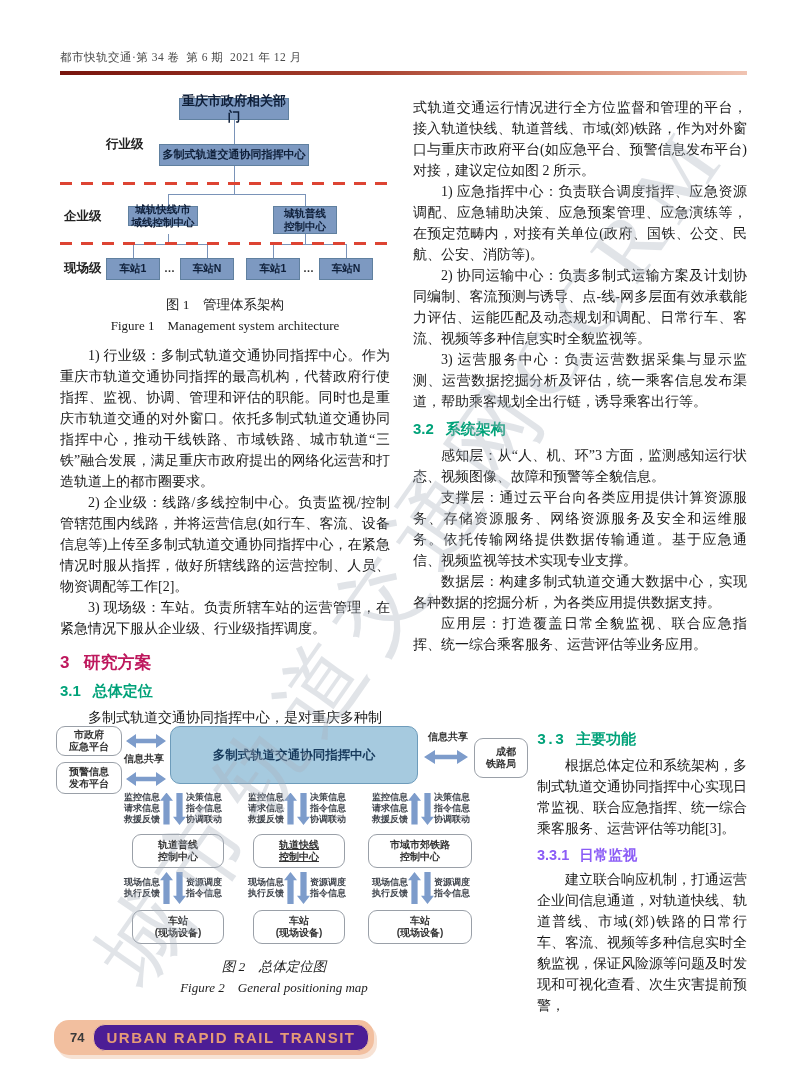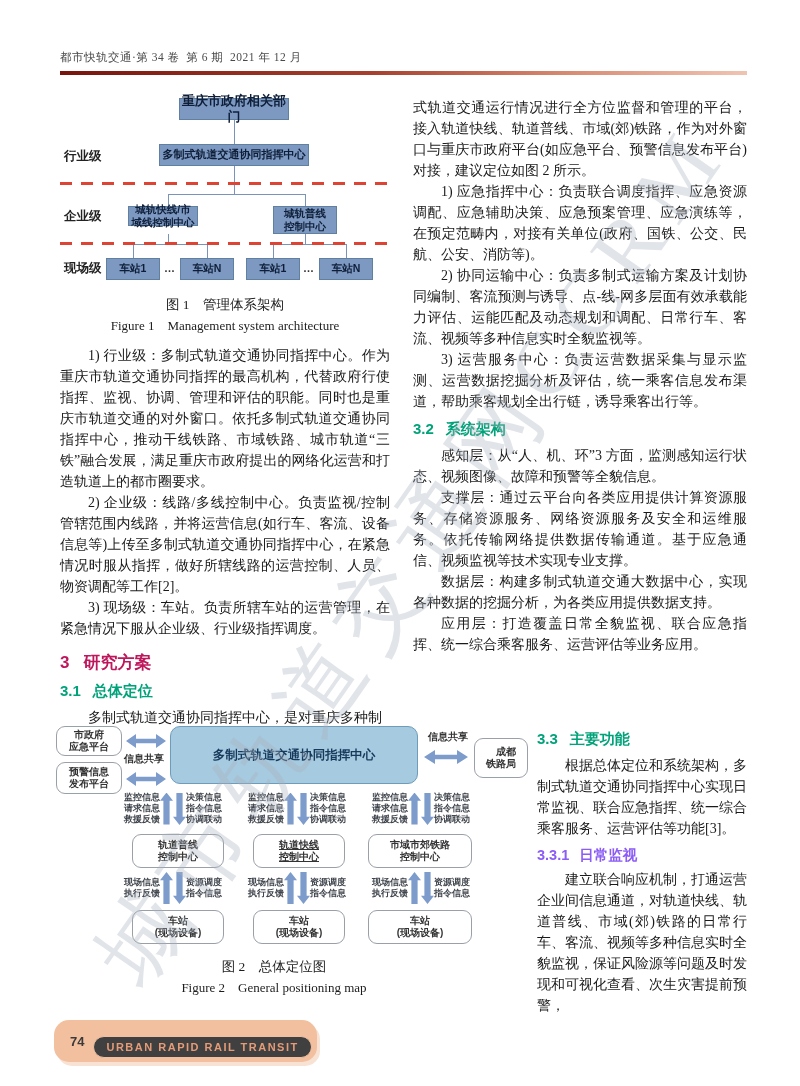--- a/index.html
+++ b/index.html
@@ -50,29 +50,29 @@
     font:bold 12.5px "Liberation Sans","DejaVu Sans",sans-serif; color:#173a5c; }
   .f2-lab { font:bold 9px/11px "Liberation Sans","DejaVu Sans",sans-serif; color:#40454d; white-space:pre-line; }
   .f2-lab.ra { text-align:right; }
   .f2-share { position:absolute; font:bold 10px "Liberation Sans",sans-serif; color:#333; }
   .f2-flow { position:absolute; display:flex; align-items:center; }
   .a-up, .a-down { width:13px; height:32px; background:#7d9ccb;
     clip-path:polygon(50% 0,100% 26%,74% 26%,74% 100%,26% 100%,26% 26%,0 26%); }
   .a-down { transform:scaleY(-1); }
   .a-h { position:absolute; width:40px; height:14px; background:#7d9ccb;
     clip-path:polygon(0 50%,25% 0,25% 34%,75% 34%,75% 0,100% 50%,75% 100%,75% 66%,25% 66%,25% 100%); }
-  .f2-caps { width:440px; margin-top:10px; }
+  .f2-caps { width:440px; margin-top:10px;font-style:italic; }
 
   
   .footer { position:absolute; left:54px; top:1020px; display:inline-flex; align-items:center;
     background:#f2bf9f; border-radius:15px; padding:4px 5px 4px 16px;
     box-shadow:3px 4px 0 rgba(243,211,189,.65); font-family:"Liberation Sans",sans-serif; }
   .footer .pgnum { font-weight:bold; font-size:13px; color:#3a3a3a; margin-right:9px; }
-  .footer .pill { background:#404040; border:1px solid #f0c0a0; border-radius:12px; padding:4px 12px;
-    color:#e59b77; font-weight:bold; font-size:11px; letter-spacing:1.5px;margin-top:12px; }
+  .footer .pill { background:#4c1d95; border:1px solid #f0c0a0; border-radius:12px; padding:4px 12px;
+    color:#e59b77; font-weight:bold; font-size:15px; letter-spacing:1.5px; }
 
   
   .watermark { position:absolute; left:70px; top:940px; transform-origin:0 0; transform:rotate(-55deg);
     font-size:88px; font-family:"Liberation Serif",serif; color:rgba(168,177,188,.35);
     letter-spacing:14px; white-space:nowrap; pointer-events:none; z-index:40; }
 </style>
 </head>
 <body>
 
 <div class="page">
@@ -95,21 +95,21 @@
         <div class="f1-line" style="left:73px;top:148px;width:1px;height:14px;"></div>
         <div class="f1-line" style="left:147px;top:148px;width:1px;height:14px;"></div>
         <div class="f1-line" style="left:245px;top:138px;width:1px;height:10px;"></div>
         <div class="f1-line" style="left:213px;top:148px;width:74px;height:1px;"></div>
         <div class="f1-line" style="left:213px;top:148px;width:1px;height:14px;"></div>
         <div class="f1-line" style="left:286px;top:148px;width:1px;height:14px;"></div>
 
         <div class="f1-dash" style="top:86px;"></div>
         <div class="f1-dash" style="top:146px;"></div>
 
-        <div class="f1-lvl" style="top:52px;">行业级</div>
+        <div class="f1-lvl" style="top:40px;margin-left:42px;">行业级</div>
         <div class="f1-lvl" style="top:112px;">企业级</div>
         <div class="f1-lvl" style="top:164px;">现场级</div>
 
         <div class="f1-box" style="left:119px;top:2px;width:110px;height:22px;font-size:13px;">重庆市政府相关部门</div>
         <div class="f1-box" style="left:99px;top:48px;width:150px;height:22px;font-size:11px;">多制式轨道交通协同指挥中心</div>
         <div class="f1-box" style="left:68px;top:110px;width:70px;height:20px;">城轨快线/市
 域线控制中心</div>
         <div class="f1-box" style="left:213px;top:110px;width:64px;height:28px;">城轨普线
 控制中心</div>
         <div class="f1-box" style="left:46px;top:162px;width:54px;height:22px;">车站1</div>
@@ -238,21 +238,21 @@
       <div class="f2-box" style="left:314px;top:184px;width:104px;height:34px;">车站
 (现场设备)</div>
     </div>
     <div class="f2-caps">
       <div class="fig-cap-zh">图 2　总体定位图</div>
       <div class="fig-cap-en">Figure 2　General positioning map</div>
     </div>
   </div>
 
   <div class="col-narrow">
-    <div class="h-sub" style="margin-top:0;">
+    <div class="h-sub" style="margin-top:0;font-family:Liberation Mono, monospace;">
       <span class="num">3.3</span><span>主要功能</span>
     </div>
     <p class="p">根据总体定位和系统架构，多制式轨道交通协同指挥中心实现日常监视、联合应急指挥、统一综合乘客服务、运营评估等功能[3]。</p>
     <div class="h-sub3">
       <span class="num">3.3.1</span><span>日常监视</span>
     </div>
     <p class="p">建立联合响应机制，打通运营企业间信息通道，对轨道快线、轨道普线、市域(郊)铁路的日常行车、客流、视频等多种信息实时全貌监视，保证风险源等问题及时发现和可视化查看、次生灾害提前预警，</p>
   </div>
 
   <div class="footer">

